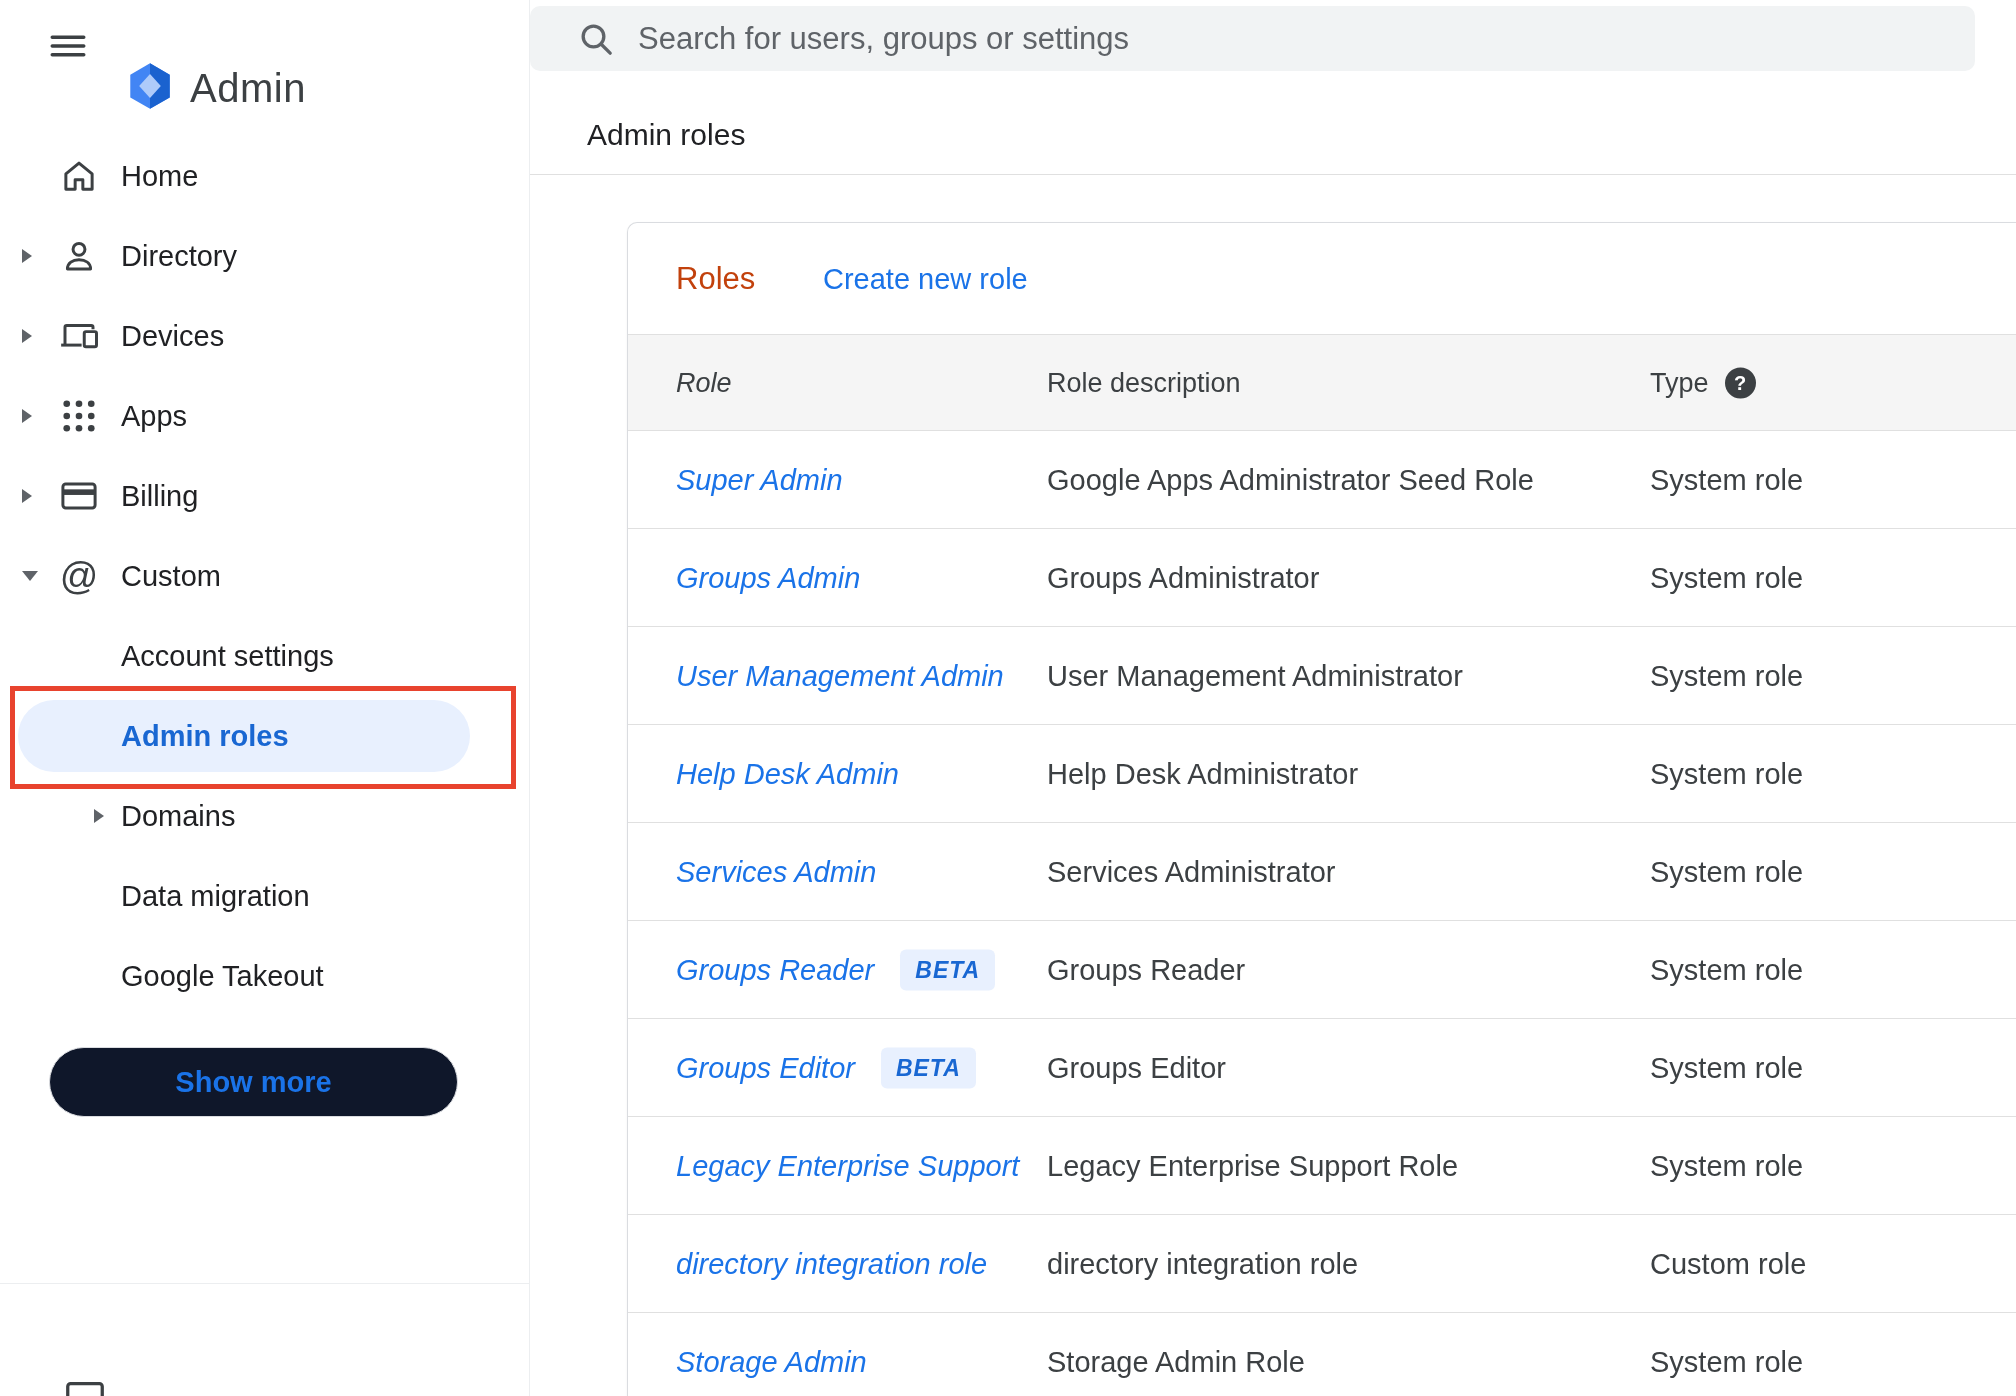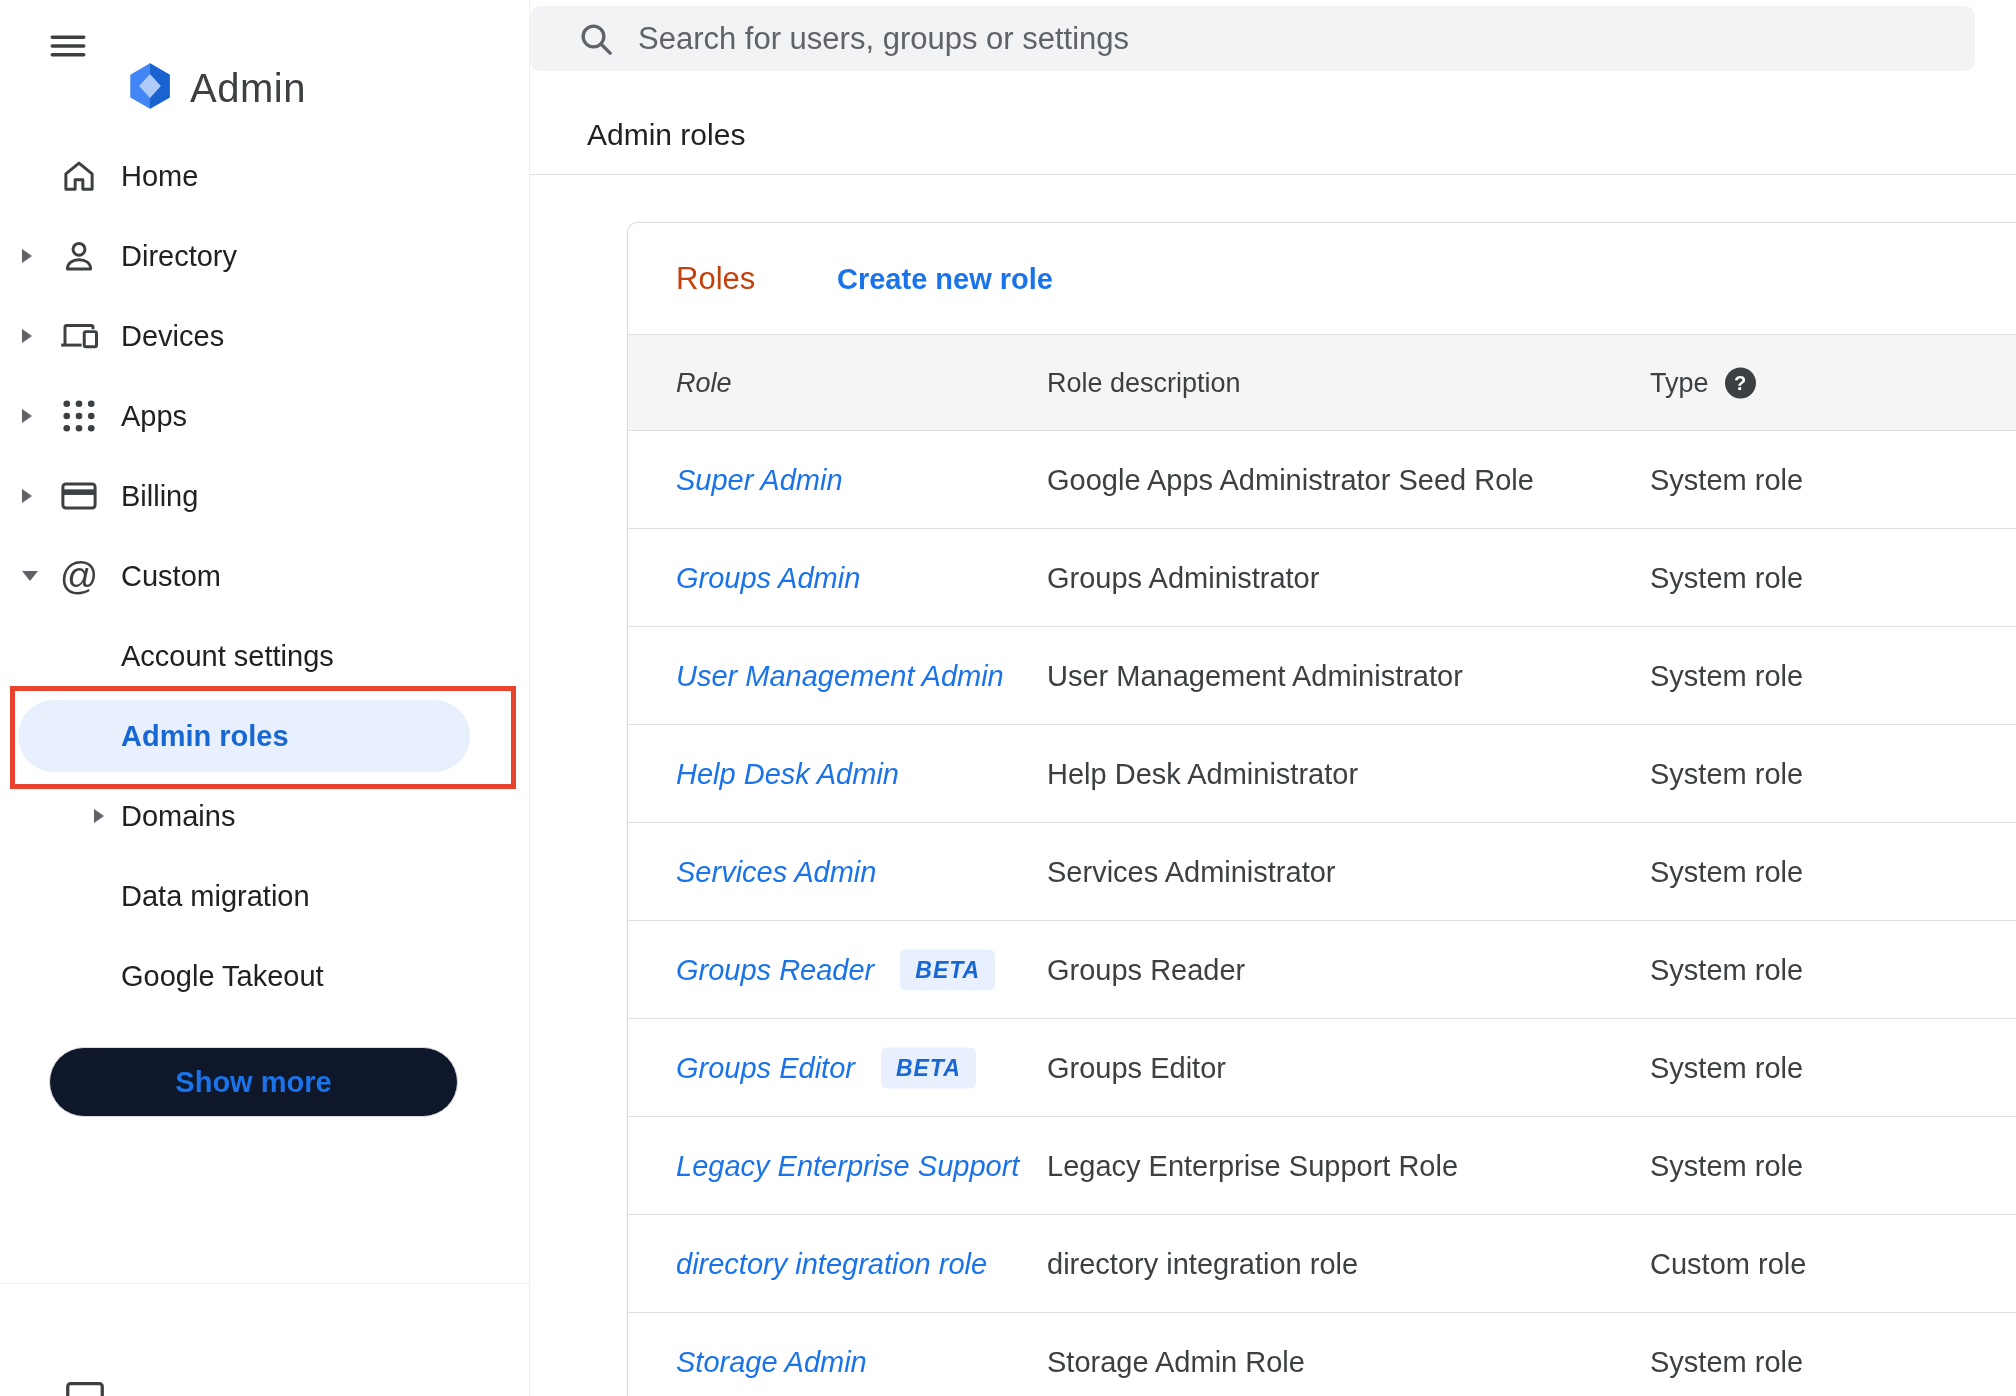--- a/index.html
+++ b/index.html
@@ -55,22 +55,22 @@
   .breadcrumb { position:absolute; left:587px; top:118px; font-size:30px; font-weight:500; color:#202124; }
   .breadcrumb-divider { position:absolute; left:530px; top:174px; right:0; height:1px; background:#e0e0e0; }
 
   
   .card { position:absolute; left:627px; top:222px; right:0; bottom:-20px;
           background:#fff; border:1px solid #dadce0; border-right:none;
           border-radius:10px 0 0 0; box-shadow:0 1px 2px rgba(60,64,67,.08); }
   .card-header { position:relative; height:112px; border-bottom:1px solid #e0e0e0; }
   .card-title { position:absolute; left:48px; top:50%; transform:translateY(-50%);
                 font-size:31px; font-weight:500; color:#c2410c; }
-  .create-link { position:absolute; left:209px; top:50%; transform:translateY(-50%);
-                 font-size:29px; font-weight:700; color:var(--accent,#1a73e8); cursor:pointer; }
+  .create-link { position:absolute; left:195px; top:50%; transform:translateY(-50%);
+                 font-size:29px; font-weight:400; color:var(--accent,#1a73e8); cursor:pointer; }
 
   .table-head { position:relative; height:96px; background:var(--header-bg,#f5f5f5);
                 border-bottom:1px solid #e0e0e0; }
   .th { position:absolute; top:50%; transform:translateY(-50%); font-size:27px;
         font-weight:500; color:#3c4043; display:flex; align-items:center; }
   .pos-role { left:48px;font-style:italic; } .pos-desc { left:419px; } .pos-type { left:1022px; }
   .help { width:31px; height:31px; margin-left:16px; border-radius:50%; background:#3c4043;
           color:#fff; font-size:20px; font-weight:700; display:inline-flex;
           align-items:center; justify-content:center; cursor:pointer; }
 

